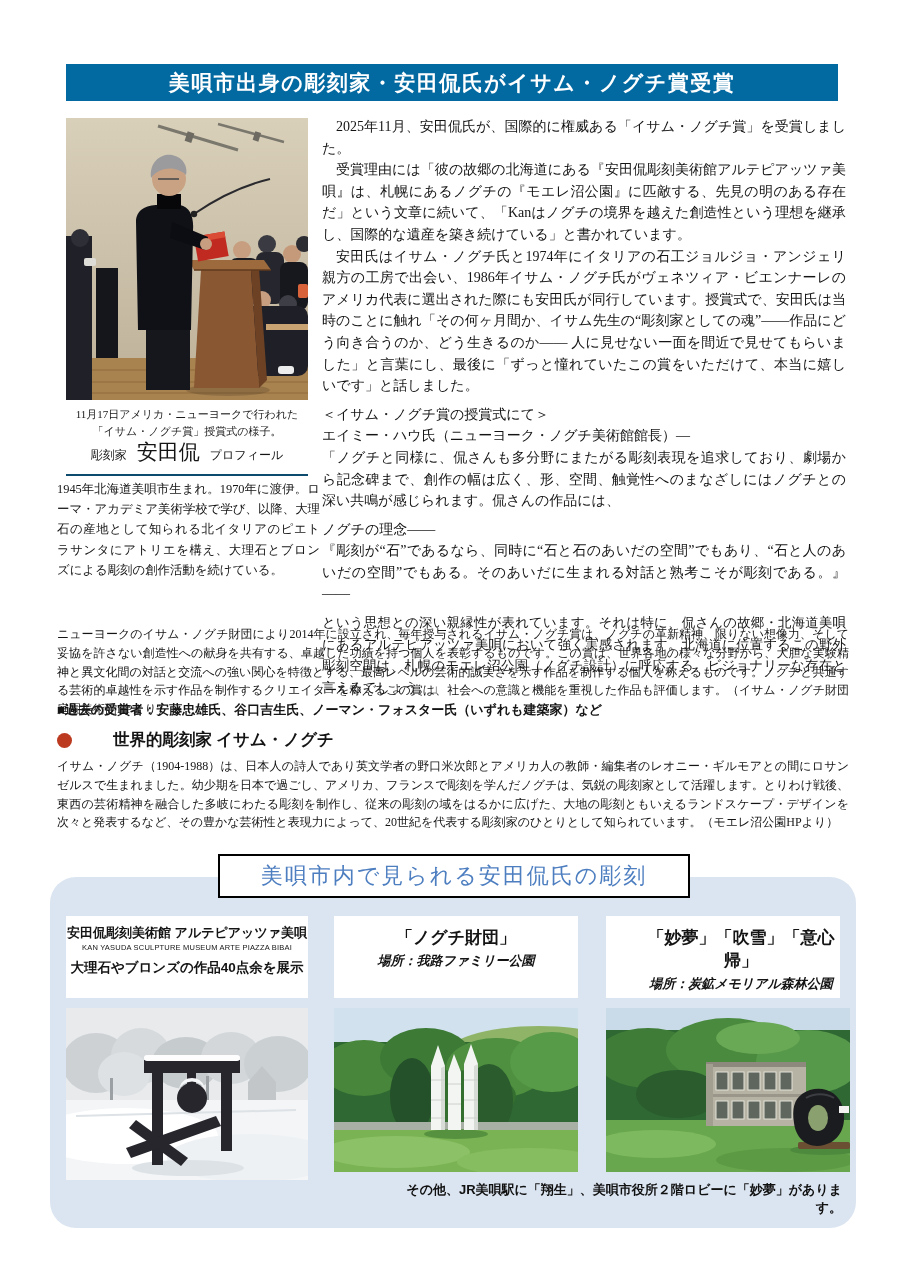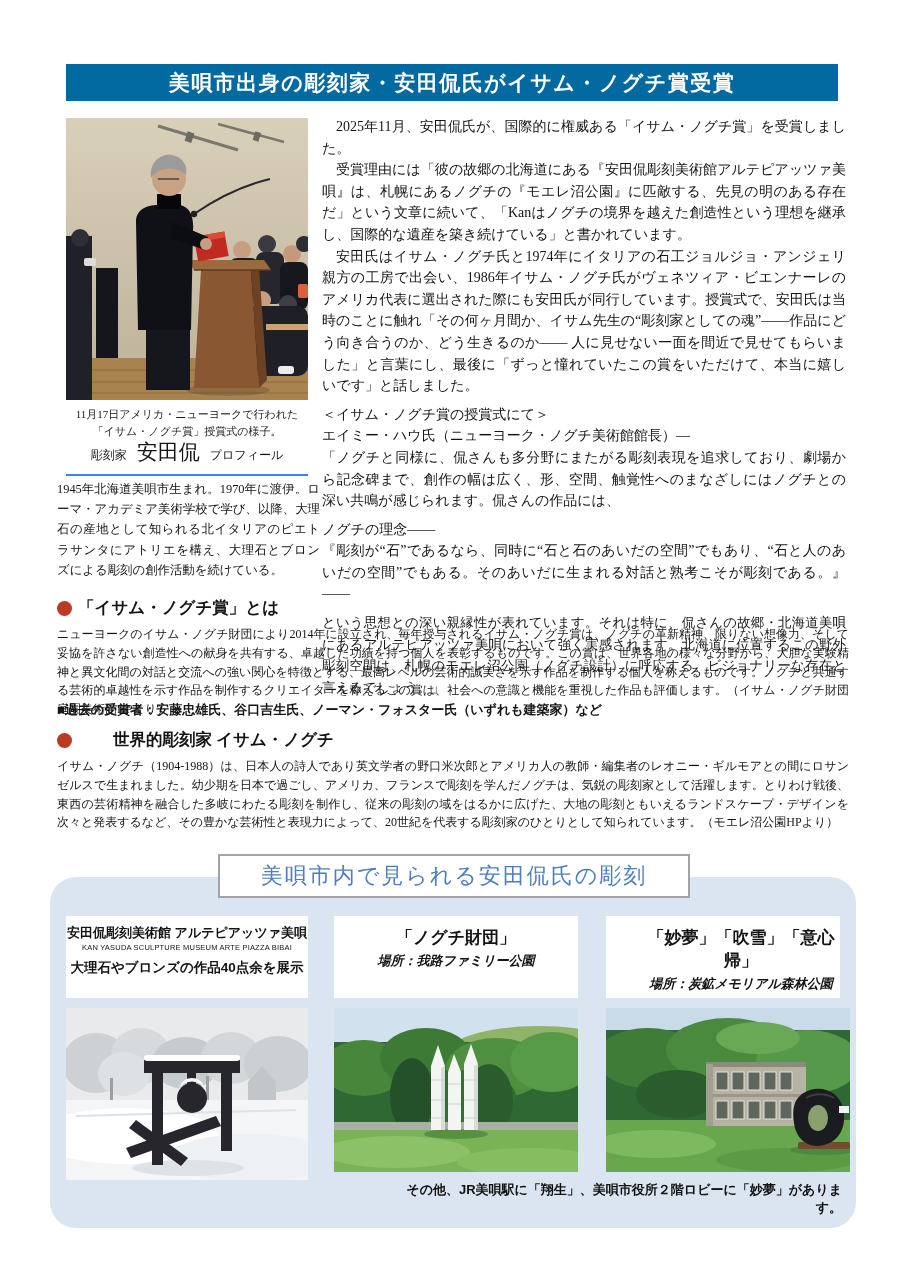--- a/index.html
+++ b/index.html
@@ -10,21 +10,21 @@
   
   .banner{position:absolute;left:66px;top:64px;width:772px;height:37px;background:#0369a1;
           display:flex;align-items:center;justify-content:center;}
   .banner .t{color:#ffffff;font-weight:bold;font-size:21px;letter-spacing:1.5px;}
 
   
   .photoA{position:absolute;left:66px;top:117px;width:242px;height:284px;}
   .photo-caption{position:absolute;left:51px;top:406px;width:272px;text-align:center;
                  font-size:11px;line-height:1.55;color:#1a1a1a;}
   .profile-head{position:absolute;left:66px;top:438px;width:242px;text-align:center;
-                border-bottom:2px solid #3b82f6;padding-bottom:8px;}
+                border-bottom:2px solid #0c4a6e;padding-bottom:8px;}
   .profile-head .role,.profile-head .suffix{font-size:12px;}
   .profile-head .name{font-size:21px;margin:0 6px;}
   .profile-body{position:absolute;left:57px;top:479px;width:263px;font-size:12.4px;
                 line-height:1.63;text-align:justify;}
 
   
   .col-right{position:absolute;left:322px;top:116px;width:524px;font-size:14px;
              line-height:21.6px;text-align:justify;}
   .col-right p{margin:0;}
   .col-right p.ind{text-indent:1em;}
@@ -36,21 +36,21 @@
             font-weight:bold;font-size:16.5px;}
   .red-dot{width:15px;height:15px;border-radius:50%;background:#bc3a20;flex:0 0 auto;}
   .sec-body{position:absolute;left:57px;width:792px;font-size:12px;line-height:18.8px;
             text-align:justify;}
   .past-winners{position:absolute;left:57px;top:701px;font-weight:bold;font-size:13px;}
 
   
   .panel{position:absolute;left:50px;top:877px;width:806px;height:351px;background:#dbe5f1;
          border-radius:26px;}
   .panel-title{position:absolute;left:218px;top:854px;width:472px;height:44px;background:#ffffff;
-               border:2px solid #a3a3a3;box-sizing:border-box;display:flex;align-items:center;
+               border:2px solid #000000;box-sizing:border-box;display:flex;align-items:center;
                justify-content:center;color:#4d7ec0;font-size:22px;letter-spacing:2px;}
   .capbox{position:absolute;top:916px;height:82px;background:#ffffff;text-align:center;
           box-sizing:border-box;}
   .capbox.c1{left:66px;width:242px;padding-top:8px;}
   .capbox.c2{left:334px;width:244px;padding-top:10px;}
   .capbox.c3{left:606px;width:234px;padding-top:10px;padding-left:36px;}
   .cap-l1{font-size:13px;font-weight:bold;}
   .cap-l2{font-size:7.5px;margin-top:1px;letter-spacing:0.2px;}
   .cap-l3{font-size:13.5px;font-weight:bold;margin-top:7px;}
   .cap-big{font-size:17px;font-weight:bold;}
@@ -161,24 +161,20 @@
     <p class="ind">受賞理由には「彼の故郷の北海道にある『安田侃彫刻美術館アルテピアッツァ美唄』は、札幌にあるノグチの『モエレ沼公園』に匹敵する、先見の明のある存在だ」という文章に続いて、「Kanはノグチの境界を越えた創造性という理想を継承し、国際的な遺産を築き続けている」と書かれています。</p>
     <p class="ind">安田氏はイサム・ノグチ氏と1974年にイタリアの石工ジョルジョ・アンジェリ親方の工房で出会い、1986年イサム・ノグチ氏がヴェネツィア・ビエンナーレのアメリカ代表に選出された際にも安田氏が同行しています。授賞式で、安田氏は当時のことに触れ「その何ヶ月間か、イサム先生の“彫刻家としての魂”――作品にどう向き合うのか、どう生きるのか―― 人に見せない一面を間近で見せてもらいました」と言葉にし、最後に「ずっと憧れていたこの賞をいただけて、本当に嬉しいです」と話しました。</p>
     <p class="mt">＜イサム・ノグチ賞の授賞式にて＞</p>
     <p>エイミー・ハウ氏（ニューヨーク・ノグチ美術館館長）―</p>
     <p>「ノグチと同様に、侃さんも多分野にまたがる彫刻表現を追求しており、劇場から記念碑まで、創作の幅は広く、形、空間、触覚性へのまなざしにはノグチとの深い共鳴が感じられます。侃さんの作品には、</p>
     <p class="mt">ノグチの理念――</p>
     <p>『彫刻が“石”であるなら、同時に“石と石のあいだの空間”でもあり、“石と人のあいだの空間”でもある。そのあいだに生まれる対話と熟考こそが彫刻である。』――</p>
     <p class="mt closing">という思想との深い親縁性が表れています。それは特に、侃さんの故郷・北海道美唄にあるアルテピアッツァ美唄において強く実感されます。北海道に位置するこの野外彫刻空間は、札幌のモエレ沼公園（ノグチ設計）に呼応する、ビジョナリーな存在と言えるでしょう。」</p>
   </div>
 
-  <div class="sec-head" style="top:597px;">
-    <span class="red-dot"></span>
-    <span>「イサム・ノグチ賞」とは</span>
-  </div>
   <div class="sec-body" style="top:625px;">ニューヨークのイサム・ノグチ財団により2014年に設立され、毎年授与されるイサム・ノグチ賞は、ノグチの革新精神、限りない想像力、そして妥協を許さない創造性への献身を共有する、卓越した功績を持つ個人を表彰するものです。この賞は、世界各地の様々な分野から、大胆な実験精神と異文化間の対話と交流への強い関心を特徴とする、最高レベルの芸術的誠実さを示す作品を制作する個人を称えるものです。ノグチと共通する芸術的卓越性を示す作品を制作するクリエイターを称えるこの賞は、社会への意識と機能を重視した作品も評価します。（イサム・ノグチ財団 庭園美術館HPより）</div>
   <div class="past-winners">■過去の受賞者：安藤忠雄氏、谷口吉生氏、ノーマン・フォスター氏（いずれも建築家）など</div>
 
   <div class="sec-head" style="top:729px;gap:41px;">
     <span class="red-dot"></span>
     <span>世界的彫刻家 イサム・ノグチ</span>
   </div>
   <div class="sec-body" style="top:757px;">イサム・ノグチ（1904-1988）は、日本人の詩人であり英文学者の野口米次郎とアメリカ人の教師・編集者のレオニー・ギルモアとの間にロサンゼルスで生まれました。幼少期を日本で過ごし、アメリカ、フランスで彫刻を学んだノグチは、気鋭の彫刻家として活躍します。とりわけ戦後、東西の芸術精神を融合した多岐にわたる彫刻を制作し、従来の彫刻の域をはるかに広げた、大地の彫刻ともいえるランドスケープ・デザインを次々と発表するなど、その豊かな芸術性と表現力によって、20世紀を代表する彫刻家のひとりとして知られています。（モエレ沼公園HPより）</div>
 
   <div class="panel"></div>

